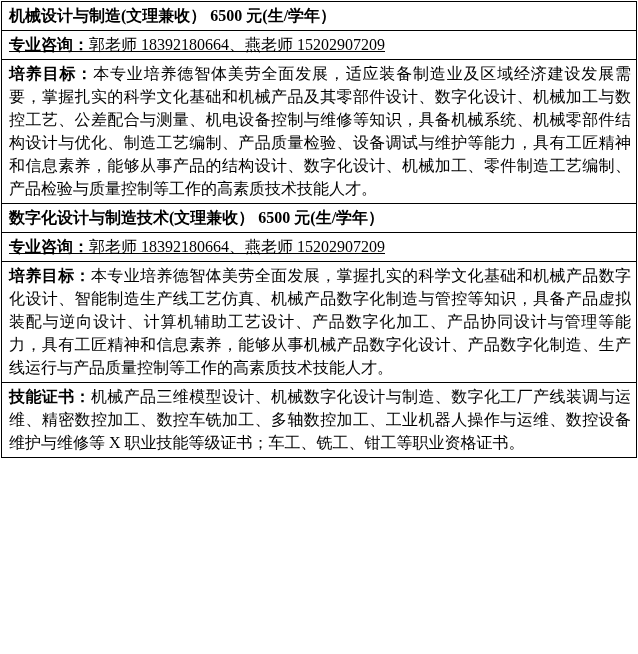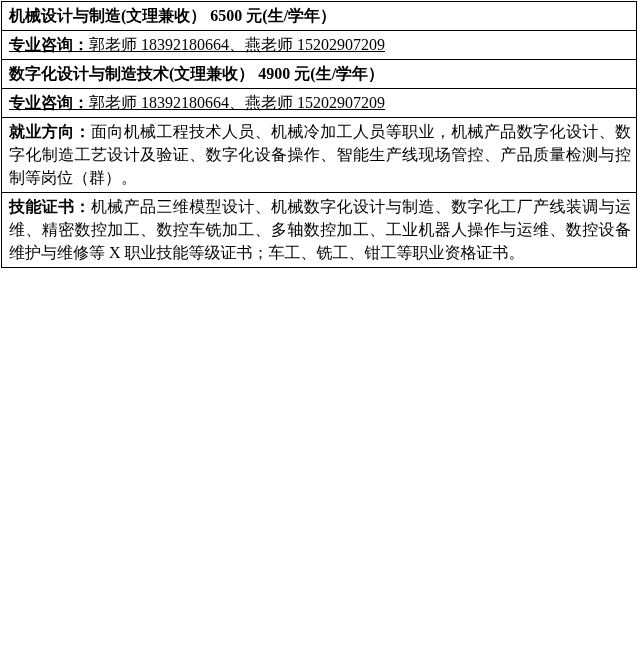--- a/index.html
+++ b/index.html
@@ -67,34 +67,39 @@
       <tr>
         <td class="title-cell">
           <span>机械设计与制造(文理兼收） 6500 元(生/学年）</span>
         </td>
       </tr>
       <tr>
         <td class="consult-cell">
           <span class="row-label">专业咨询：</span><span class="row-text">郭老师 18392180664、燕老师 15202907209</span>
         </td>
       </tr>
+      <tr>
+        <td>
+          <span class="row-label">培养目标：</span><span class="row-text">本专业培养德智体美劳全面发展，适应装备制造业及区域经济建设发展需要，掌握扎实的科学文化基础和机械产品及其零部件设计、数字化设计、机械加工与数控工艺、公差配合与测量、机电设备控制与维修等知识，具备机械系统、机械零部件结构设计与优化、制造工艺编制、产品质量检验、设备调试与维护等能力，具有工匠精神和信息素养，能够从事产品的结构设计、数字化设计、机械加工、零件制造工艺编制、产品检验与质量控制等工作的高素质技术技能人才。</span>
+        </td>
+      </tr>
 
       <tr>
         <td class="title-cell">
-          <span>数字化设计与制造技术(文理兼收） 4900 元(生/学年）</span>
+          <span>数字化设计与制造技术(文理兼收） 6500 元(生/学年）</span>
         </td>
       </tr>
       <tr>
         <td class="consult-cell">
           <span class="row-label">专业咨询：</span><span class="row-text">郭老师 18392180664、燕老师 15202907209</span>
         </td>
       </tr>
       <tr>
         <td>
-          <span class="row-label">就业方向：</span><span class="row-text">面向机械工程技术人员、机械冷加工人员等职业，机械产品数字化设计、数字化制造工艺设计及验证、数字化设备操作、智能生产线现场管控、产品质量检测与控制等岗位（群）。</span>
+          <span class="row-label">培养目标：</span><span class="row-text">本专业培养德智体美劳全面发展，掌握扎实的科学文化基础和机械产品数字化设计、智能制造生产线工艺仿真、机械产品数字化制造与管控等知识，具备产品虚拟装配与逆向设计、计算机辅助工艺设计、产品数字化加工、产品协同设计与管理等能力，具有工匠精神和信息素养，能够从事机械产品数字化设计、产品数字化制造、生产线运行与产品质量控制等工作的高素质技术技能人才。</span>
         </td>
       </tr>
       <tr>
         <td>
           <span class="row-label">技能证书：</span><span class="row-text">机械产品三维模型设计、机械数字化设计与制造、数字化工厂产线装调与运维、精密数控加工、数控车铣加工、多轴数控加工、工业机器人操作与运维、数控设备维护与维修等 X 职业技能等级证书；车工、铣工、钳工等职业资格证书。</span>
         </td>
       </tr>
     </tbody>
   </table>
 </div>

